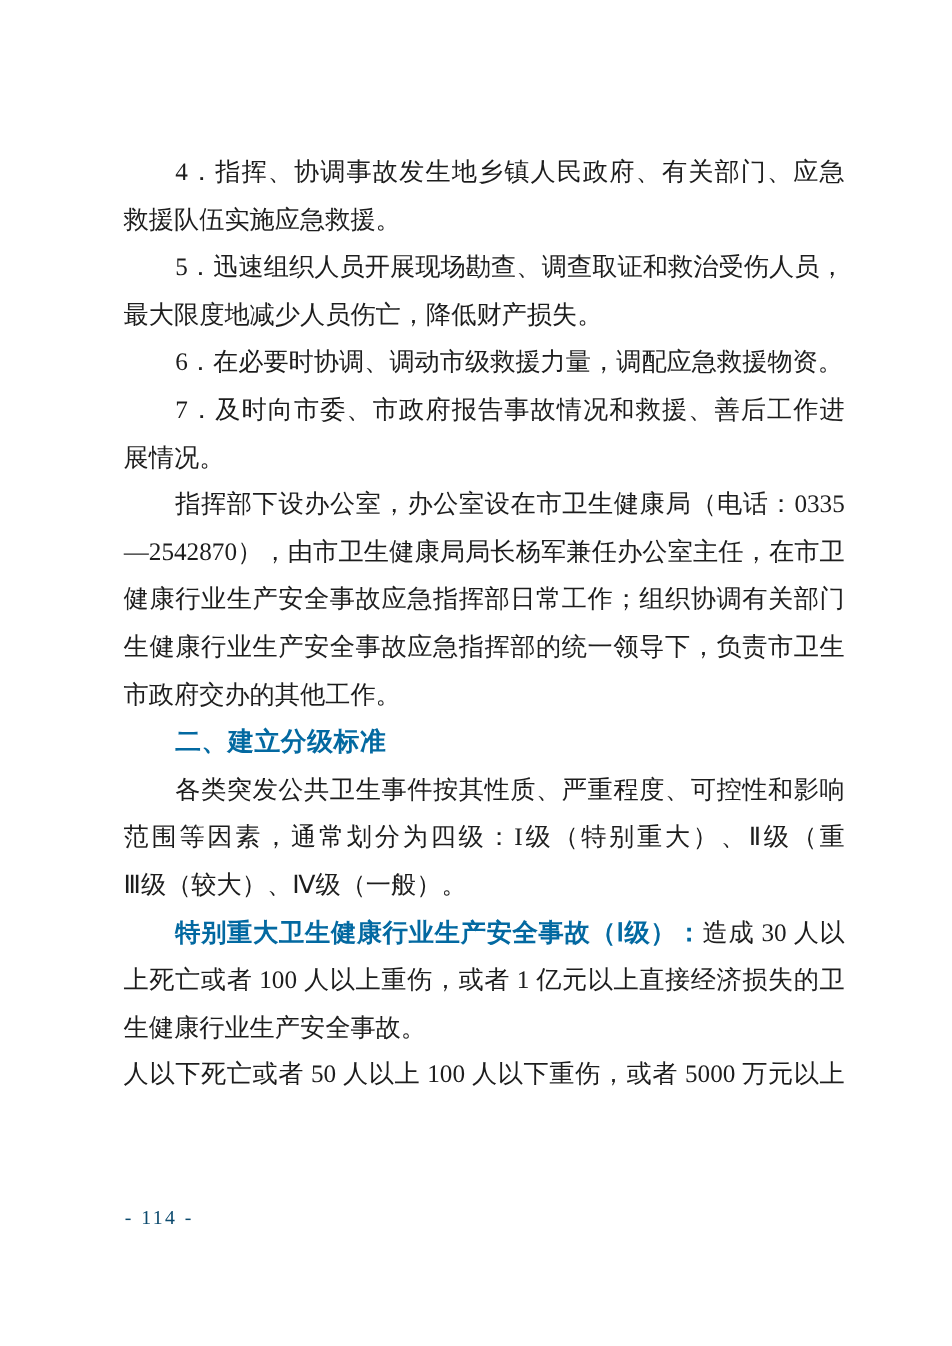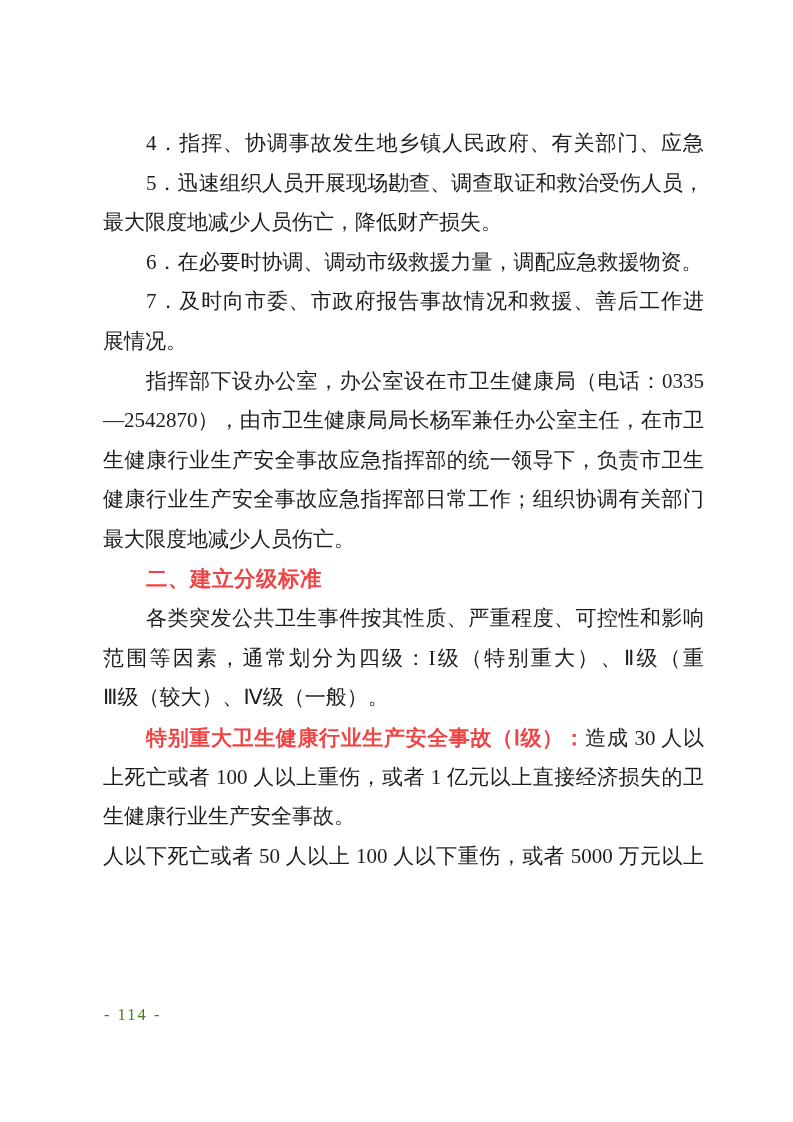--- a/index.html
+++ b/index.html
@@ -34,52 +34,53 @@
     text-align-last: justify;
   }
   
   .line.ind {
     text-indent: 43px;
   }
   .line.heading,
   .lead {
     font-family: "Liberation Sans", sans-serif;
     font-weight: bold;
-    color: #ef4444;
+    color: #0369a1;
   }
   .line.heading {
     font-size: 21.5px;
     letter-spacing: 0.5px;
   }
   .page-number {
     position: absolute;
     left: 104px;
     top: 1005px;
     font-size: 16.5px;
     letter-spacing: 2px;
-    color: #4d7c0f;
+    color: #0c4a6e;
     font-family: "Liberation Serif", serif;
   }
 </style>
 </head>
 <body>
 
 <div class="page">
   <div class="content">
     <div class="line ind j">4．指挥、协调事故发生地乡镇人民政府、有关部门、应急</div>
+    <div class="line">救援队伍实施应急救援。</div>
     <div class="line ind j">5．迅速组织人员开展现场勘查、调查取证和救治受伤人员，</div>
     <div class="line">最大限度地减少人员伤亡，降低财产损失。</div>
     <div class="line ind">6．在必要时协调、调动市级救援力量，调配应急救援物资。</div>
     <div class="line ind j">7．及时向市委、市政府报告事故情况和救援、善后工作进</div>
     <div class="line">展情况。</div>
     <div class="line ind j">指挥部下设办公室，办公室设在市卫生健康局（电话：0335</div>
     <div class="line j">—2542870），由市卫生健康局局长杨军兼任办公室主任，在市卫</div>
+    <div class="line j">健康行业生产安全事故应急指挥部日常工作；组织协调有关部门</div>
     <div class="line j">生健康行业生产安全事故应急指挥部的统一领导下，负责市卫生</div>
-    <div class="line j">健康行业生产安全事故应急指挥部日常工作；组织协调有关部门</div>
-    <div class="line">最大限度地减少人员伤亡。</div>
+    <div class="line">市政府交办的其他工作。</div>
     <div class="line ind heading">二、建立分级标准</div>
     <div class="line ind j">各类突发公共卫生事件按其性质、严重程度、可控性和影响</div>
     <div class="line j">范围等因素，通常划分为四级：I级（特别重大）、Ⅱ级（重大）、</div>
     <div class="line">Ⅲ级（较大）、Ⅳ级（一般）。</div>
     <div class="line ind j">
       <span class="lead">特别重大卫生健康行业生产安全事故（Ⅰ级）：</span><span>造成 30 人以</span>
     </div>
     <div class="line j">上死亡或者 100 人以上重伤，或者 1 亿元以上直接经济损失的卫</div>
     <div class="line">生健康行业生产安全事故。</div>
     <div class="line j">人以下死亡或者 50 人以上 100 人以下重伤，或者 5000 万元以上</div>

